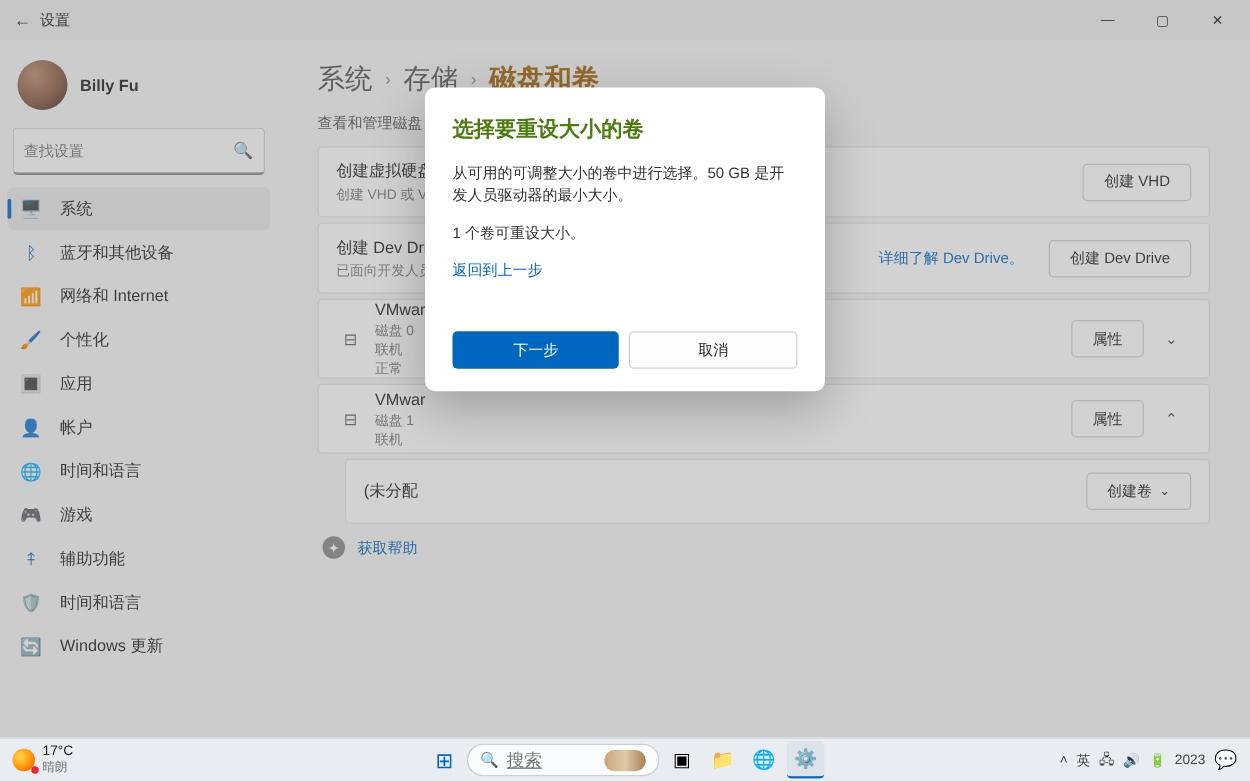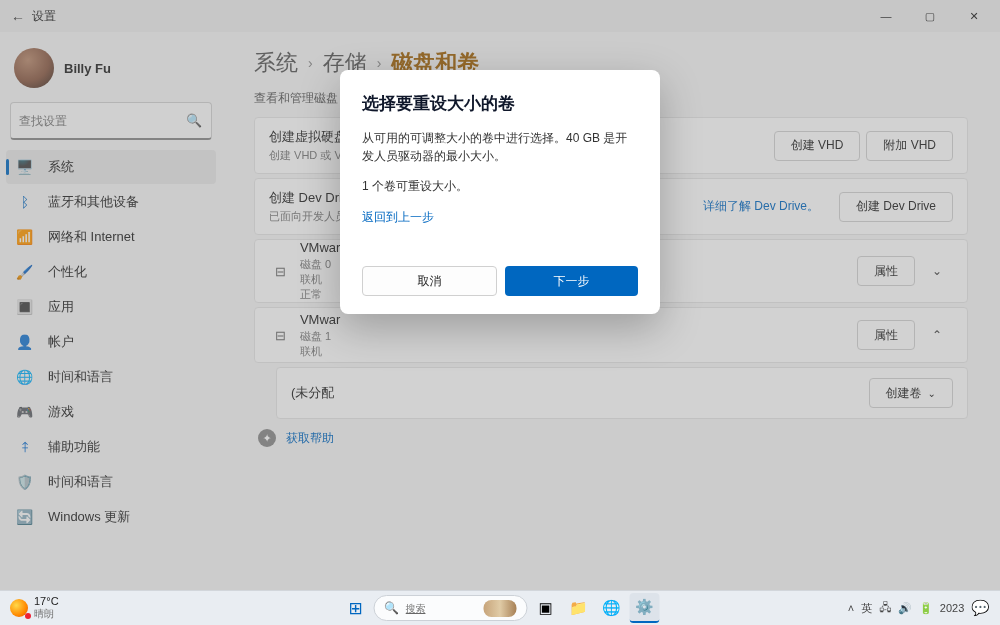--- a/index.html
+++ b/index.html
@@ -43,21 +43,21 @@
   .link { color: #0067c0; font-size: 12px; cursor: pointer; margin-right: 14px; }
   .chev { width: 32px; text-align: center; color: #444; font-size: 12px; }
   .diskicon { color: #666; font-size: 13px; margin-right: 14px; margin-left: 6px; }
   .helprow { display: flex; align-items: center; gap: 10px; margin-top: 10px; padding-left: 4px; }
   .helprow .hicon { width: 18px; height: 18px; border-radius: 50%; background: #888; color: #fff; font-size: 11px; display: flex; align-items: center; justify-content: center; }
   .helprow a { color: #0067c0; font-size: 12px; cursor: pointer; }
 
   
   .overlay { position: absolute; inset: 0; background: rgba(120,120,120,0.32); display: flex; align-items: flex-start; justify-content: center; padding-top: 70px; }
   .modal { width: 320px; background: #fff; border-radius: 8px; box-shadow: 0 14px 40px rgba(0,0,0,0.25); padding: 22px 22px 18px 22px; }
-  .modal h2 { font-size: 17px; font-weight: 600; color: #0f172a; margin-bottom: 14px; }
+  .modal h2 { font-size: 17px; font-weight: 600; color: #4d7c0f; margin-bottom: 14px; }
   .modal p { font-size: 12px; color: #333; line-height: 1.5; margin-bottom: 12px; }
   .volitem { background: #f5f5f5; border-radius: 4px; padding: 9px 12px 9px 14px; display: flex; align-items: center; position: relative; margin-bottom: 150px; }
   .volitem::before { content: ""; position: absolute; left: 4px; top: 10px; width: 3px; height: 26px; background: #0067c0; border-radius: 2px; }
   .volitem .vname { font-size: 12px; color: #222; }
   .volitem .vloc { font-size: 11px; color: #888; margin-top: 2px; }
   .volitem .vsize { font-size: 11px; color: #555; }
   .backlink { color: #0067c0; font-size: 12px; cursor: pointer; margin-bottom: 40px; display: inline-block; }
   .modalbtns { display: flex; gap: 8px; }
   .mbtn { flex: 1; height: 30px; border-radius: 4px; font-size: 12px; display: flex; align-items: center; justify-content: center; cursor: pointer; }
   .mbtn.primary { background: #0067c0; color: #fff; border: none; }
@@ -68,21 +68,21 @@
   .weather { display: flex; align-items: center; gap: 6px; }
   .wicon { width: 18px; height: 18px; border-radius: 50%; background: radial-gradient(circle at 35% 35%, #ffd94a, #ff8a00 60%, #e04a00); position: relative; }
   .wicon::after { content: ""; position: absolute; right: -3px; bottom: -2px; width: 6px; height: 6px; background: #e23; border-radius: 50%; }
   .wtext .wtemp { font-size: 11px; color: #222; }
   .wtext .wcond { font-size: 10px; color: #777; }
   .tbcenter { position: absolute; left: 50%; transform: translateX(-50%); display: flex; align-items: center; gap: 3px; }
   .tbicon { width: 30px; height: 30px; display: flex; align-items: center; justify-content: center; border-radius: 4px; cursor: pointer; font-size: 15px; }
   .tbicon.active { background: #dde3ea; border-bottom: 2px solid #0067c0; }
   .start { font-size: 17px; }
   .tbsearch { display: flex; align-items: center; height: 26px; width: 154px; background: #fbfcfd; border: 1px solid #ccd1d7; border-radius: 13px; padding: 0 10px; gap: 6px; }
-  .tbsearch input { border: none; background: transparent; font-size: 10px; color: #666; outline: none; width: 72px; text-decoration: underline; }
+  .tbsearch input { border: none; background: transparent; font-size: 14px; color: #666; outline: none; width: 72px; text-decoration: underline; }
   .tbsearch .art { width: 38px; height: 17px; border-radius: 8px; background: linear-gradient(90deg,#c7a47a,#e0cba6,#a78055); }
   .tray { margin-left: auto; display: flex; align-items: center; gap: 7px; color: #444; }
   .tray span { font-size: 11px; cursor: pointer; }
   .tray .notif { font-size: 15px; color: #0067c0; }
 </style>
 </head>
 <body>
 
 <div class="titlebar">
   <div class="back">←</div>
@@ -164,21 +164,20 @@
     </div>
     <div class="subtitle">查看和管理磁盘</div>
 
     <div class="card">
       <div>
         <div class="cardtitle">创建虚拟硬盘</div>
         <div class="cardsub">创建 VHD 或 VH</div>
       </div>
       <div class="right">
         <div class="btn">创建 VHD</div>
-        <div class="btn">附加 VHD</div>
       </div>
     </div>
 
     <div class="card">
       <div>
         <div class="cardtitle">创建 Dev Drive</div>
         <div class="cardsub">已面向开发人员</div>
       </div>
       <div class="right">
         <span class="link">详细了解 Dev Drive。</span>
@@ -223,26 +222,26 @@
     <div class="helprow">
       <div class="hicon">✦</div>
       <a>获取帮助</a>
     </div>
   </div>
 </div>
 
 <div class="overlay">
   <div class="modal">
     <h2>选择要重设大小的卷</h2>
-    <p>从可用的可调整大小的卷中进行选择。40 GB 是开发人员驱动器的最小大小。</p>
+    <p>从可用的可调整大小的卷中进行选择。50 GB 是开发人员驱动器的最小大小。</p>
     <p>1 个卷可重设大小。</p>
     <span class="backlink">返回到上一步</span>
     <div class="modalbtns">
+      <div class="mbtn primary">下一步</div>
       <div class="mbtn secondary">取消</div>
-      <div class="mbtn primary">下一步</div>
     </div>
   </div>
 </div>
 
 <div class="taskbar">
   <div class="weather">
     <div class="wicon"></div>
     <div class="wtext">
       <div class="wtemp">17°C</div>
       <div class="wcond">晴朗</div>

